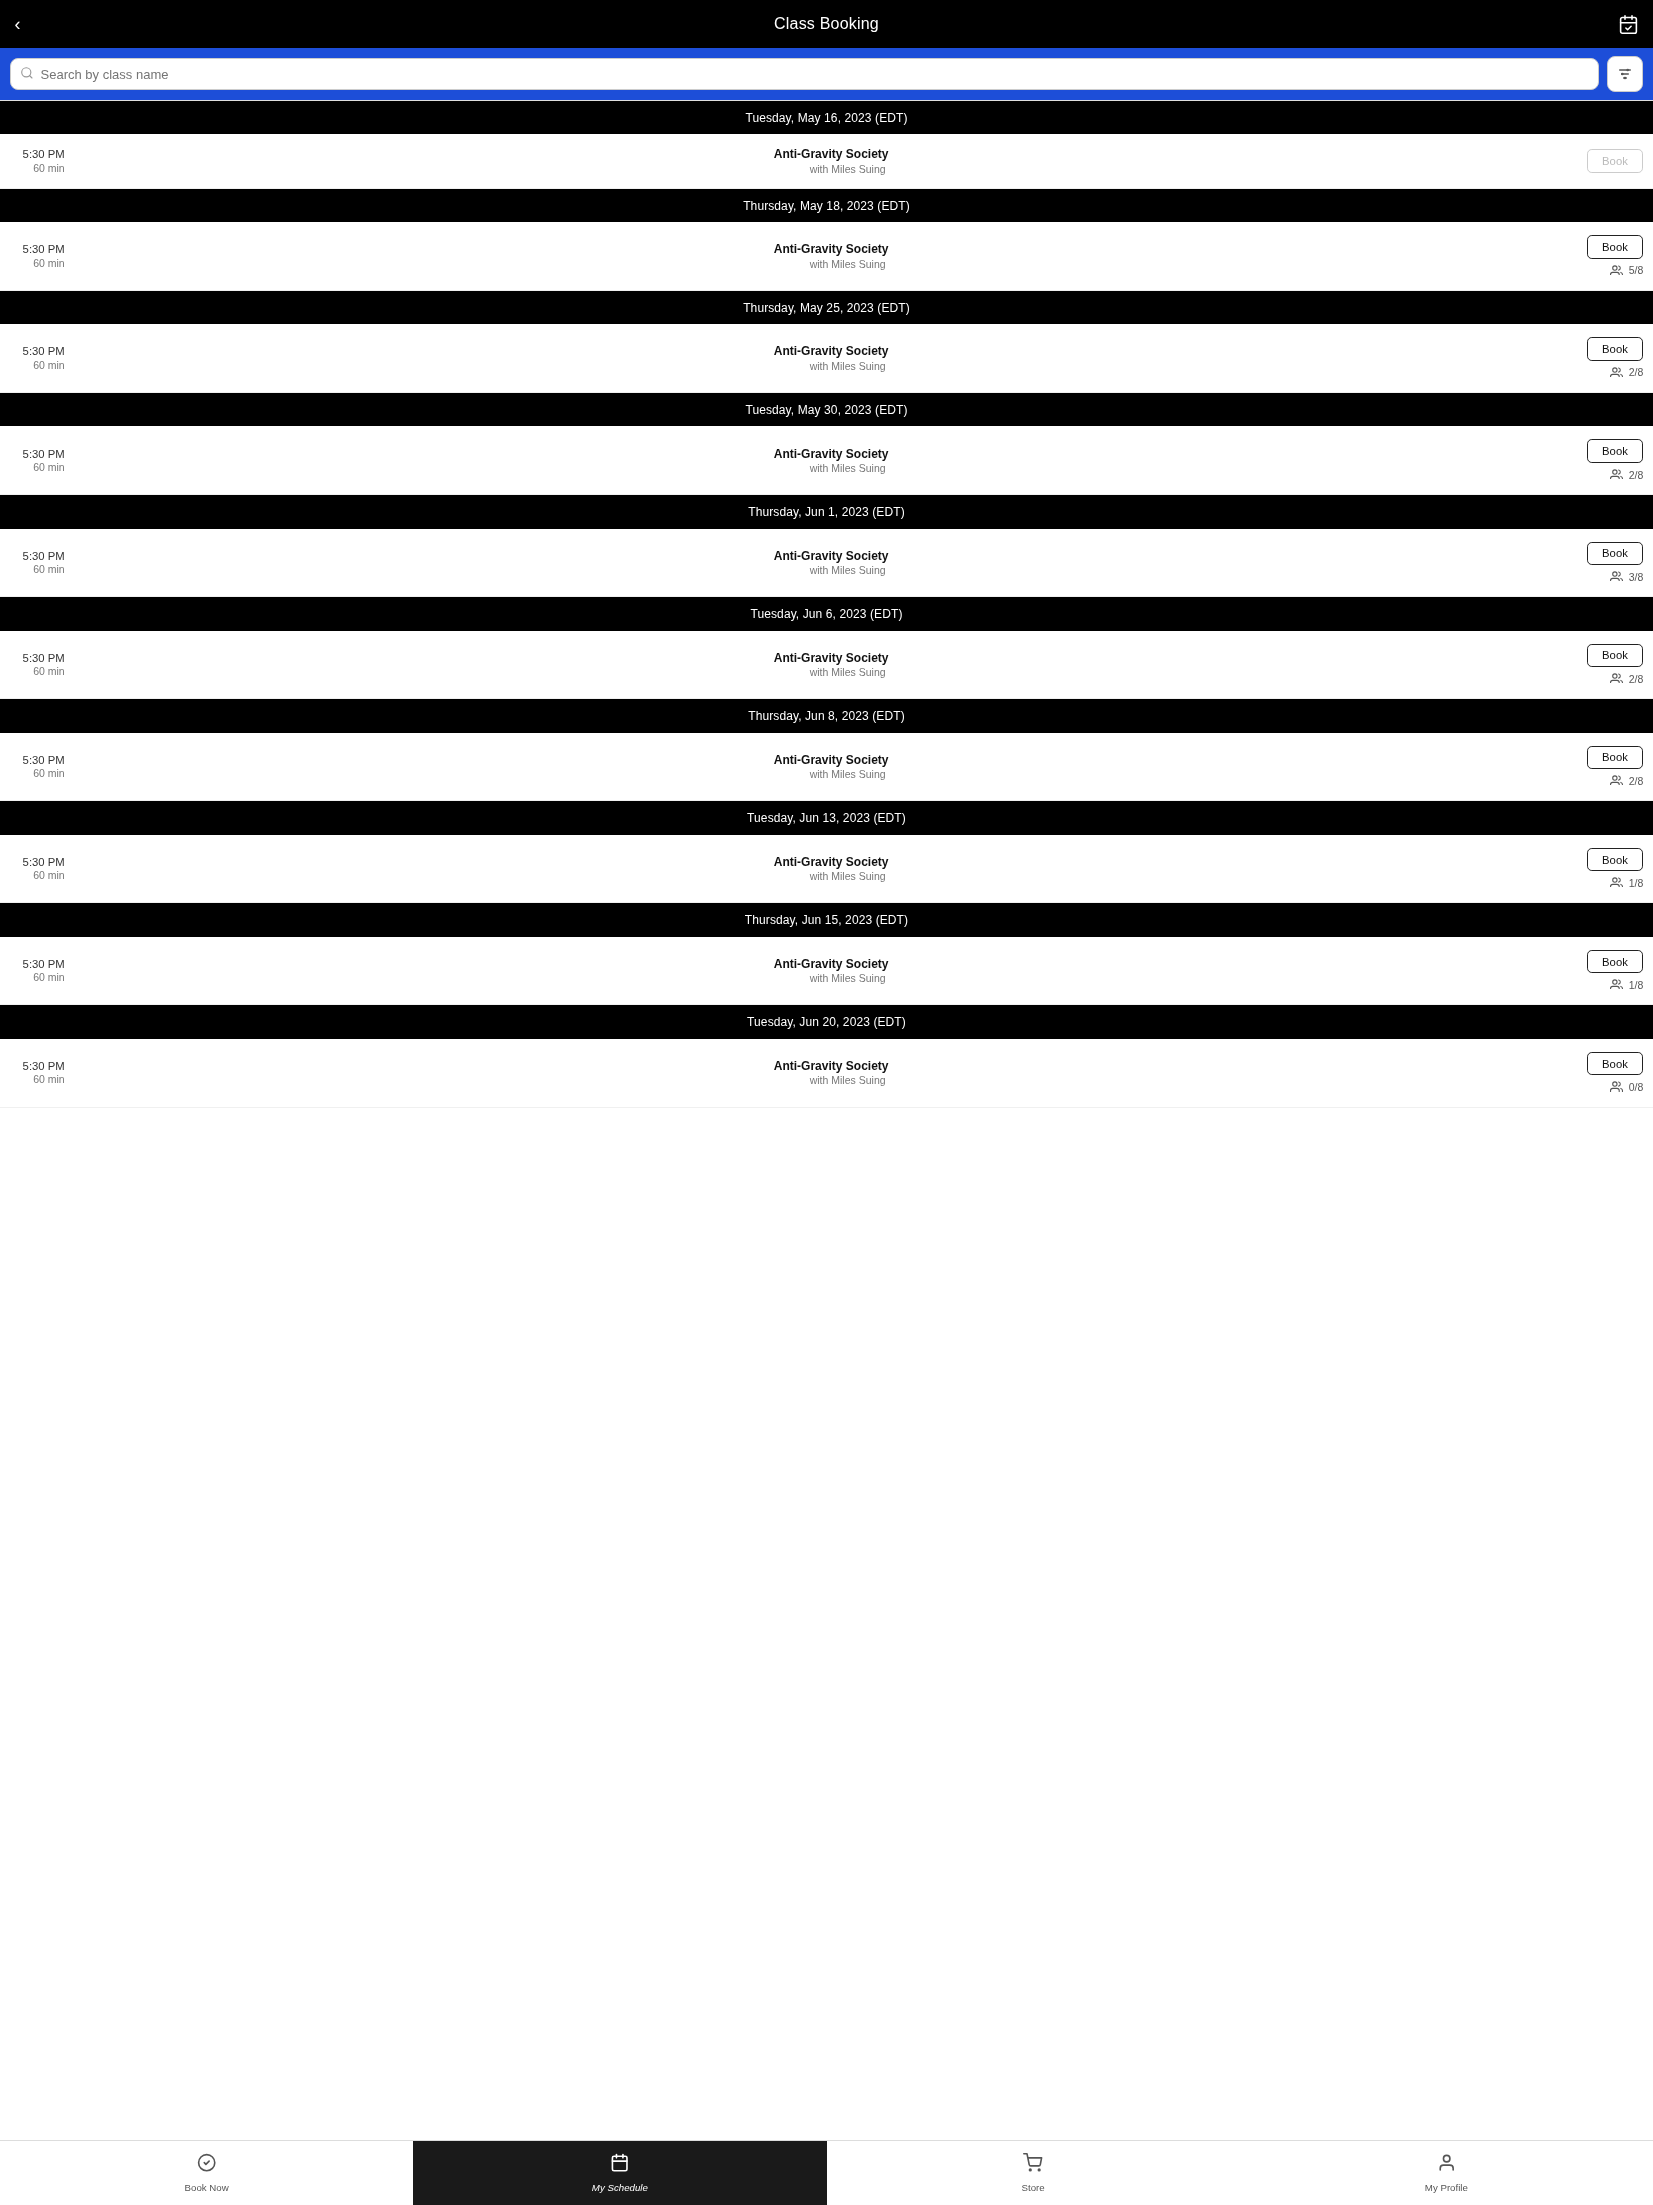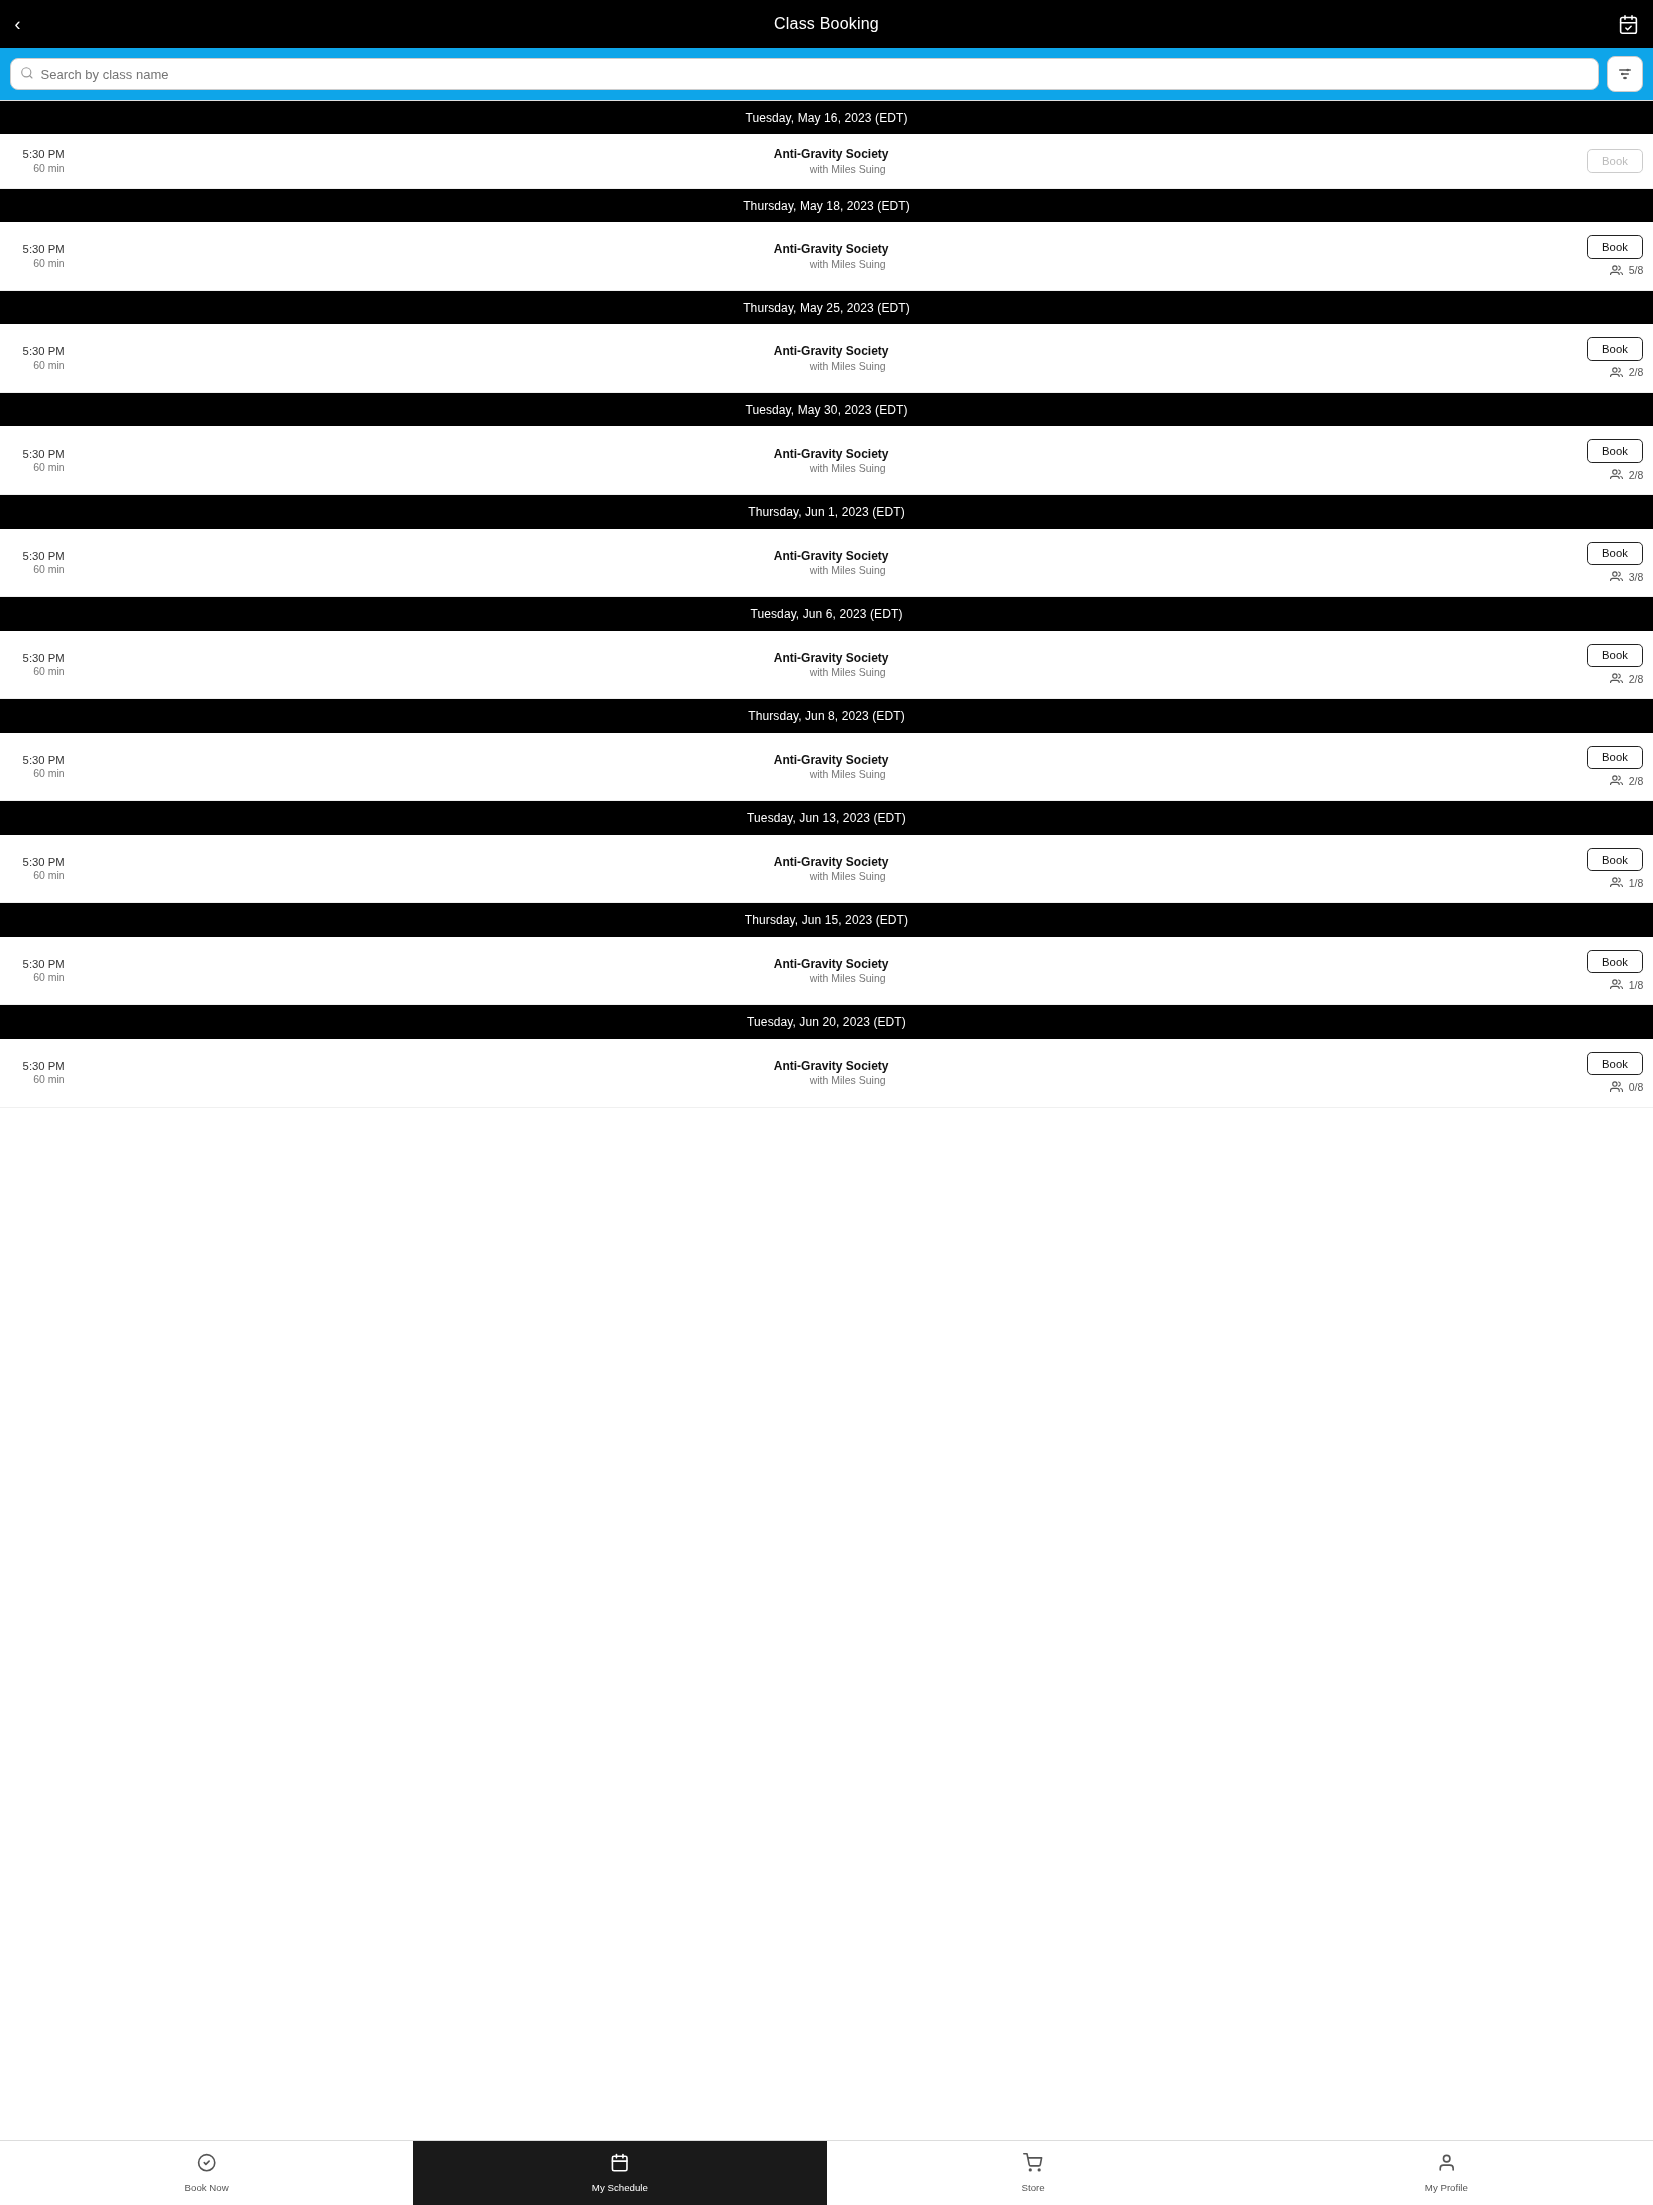--- a/index.html
+++ b/index.html
@@ -43,21 +43,21 @@
       color: #fff;
       font-size: 18px;
     }
 
     
     .search-bar {
       display: flex;
       align-items: center;
       padding: 8px 9.7px;
       gap: 8px;
-      background: #0ea5e9;
+      background: #1d4ed8;
       border-bottom: 0.8px solid #e0e0e0;
     }
     .search-input-wrapper {
       display: flex;
       align-items: center;
       flex: 1;
       border: 1.2px solid #ccc;
       border-radius: 8px;
       padding: 6.5px 9.7px;
       gap: 6.5px;
@@ -206,20 +206,21 @@
     }
     .nav-icon {
       font-size: 18px;
       color: #555;
     }
     .nav-item.dark .nav-icon {
       color: #fff;
     }
     .nav-item.dark .nav-label {
       color: #fff;
+      font-style: italic;
     }
     .nav-label {
       font-size: 9.7px;
       color: #555;
       font-weight: 400;
     }
   </style>
 </head>
 <body>
 

